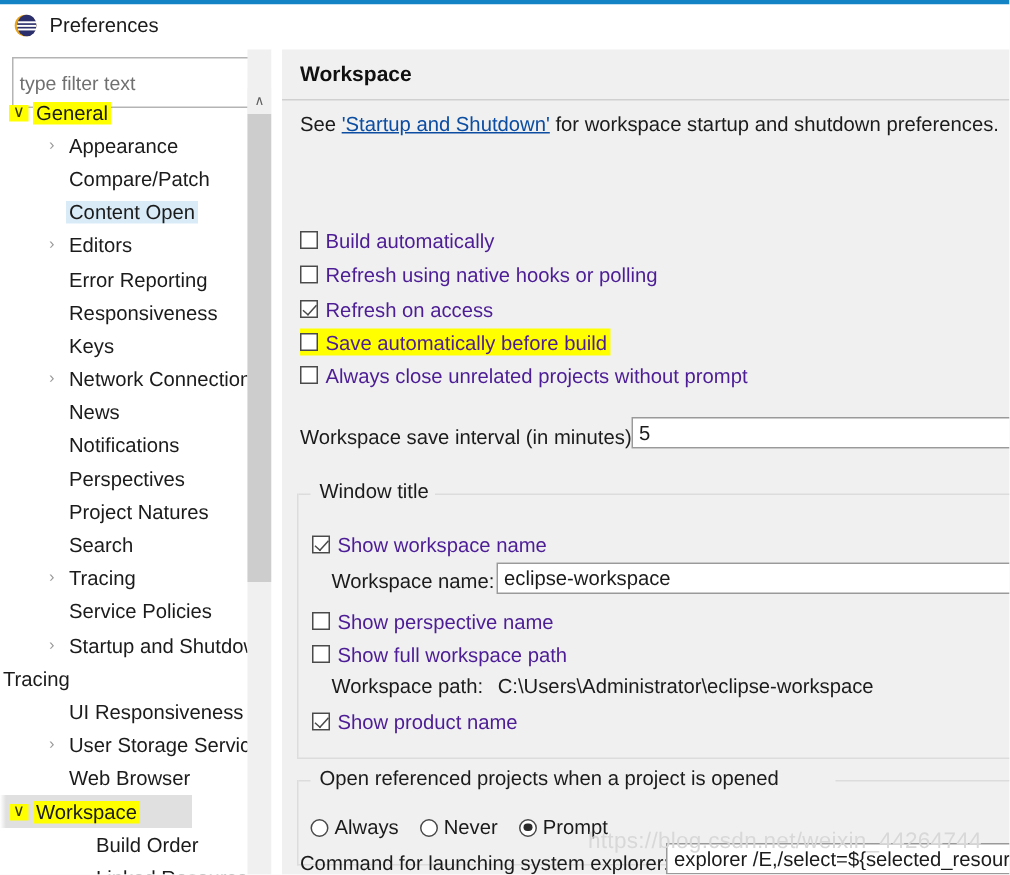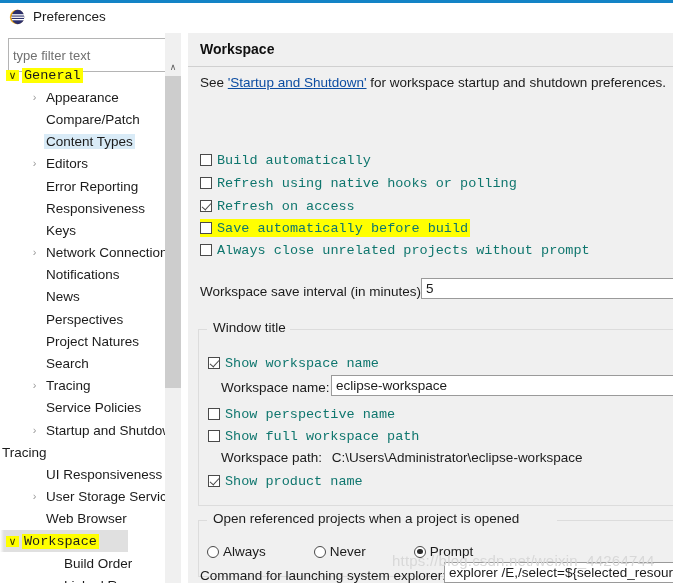--- a/index.html
+++ b/index.html
@@ -97,21 +97,21 @@
     color: #9a9a9a;
     font-size: 11px;
     line-height: 1;
     user-select: none;
   }
   .lbl {
     position: relative;
     display: inline-block;
     padding: 0 2px;
   }
-  .hl { background: #ffff00; font-family: Liberation Mono, monospace; }
+  .hl { background: #ffff00; }
   .sel-blue { background: #d9ebf7; }
 
   
   .vscroll {
     position: absolute;
     left: 165px; top: 33px;
     width: 16px; height: 550px;
     background: #f0f0f0;
   }
   .vscroll-up {
@@ -171,23 +171,22 @@
     color: #0c4da2;
   }
 
   
   .cbrow {
     position: absolute;
     display: flex;
     align-items: center;
     white-space: nowrap;
     font-size: 13.5px;
-    color: #0f766e;
+    color: #4c1d95;
     height: 18px;
-    font-family: Liberation Mono, monospace;
   }
   .cbox {
     width: 12px; height: 12px;
     border: 1px solid #4a4a4a;
     background: #ffffff;
     box-sizing: border-box;
     flex: 0 0 auto;
     position: relative;
     margin-right: 5px;
   }
@@ -329,44 +328,44 @@
           <span class="lbl hl" style="margin-left: 22px;">General</span>
         </div>
         <div class="tree-row">
           <span class="arrow" style="left: 28px;">›</span>
           <span class="lbl" style="margin-left: 44px;">Appearance</span>
         </div>
         <div class="tree-row">
           <span class="lbl" style="margin-left: 44px;">Compare/Patch</span>
         </div>
         <div class="tree-row">
-          <span class="lbl sel-blue" style="margin-left: 44px;">Content Types</span>
+          <span class="lbl sel-blue" style="margin-left: 44px;">Content Open</span>
         </div>
         <div class="tree-row">
           <span class="arrow" style="left: 28px;">›</span>
           <span class="lbl" style="margin-left: 44px;">Editors</span>
         </div>
         <div class="tree-row">
           <span class="lbl" style="margin-left: 44px;">Error Reporting</span>
         </div>
         <div class="tree-row">
           <span class="lbl" style="margin-left: 44px;">Responsiveness</span>
         </div>
         <div class="tree-row">
           <span class="lbl" style="margin-left: 44px;">Keys</span>
         </div>
         <div class="tree-row">
           <span class="arrow" style="left: 28px;">›</span>
           <span class="lbl" style="margin-left: 44px;">Network Connections</span>
         </div>
         <div class="tree-row">
+          <span class="lbl" style="margin-left: 44px;">News</span>
+        </div>
+        <div class="tree-row">
           <span class="lbl" style="margin-left: 44px;">Notifications</span>
-        </div>
-        <div class="tree-row">
-          <span class="lbl" style="margin-left: 44px;">News</span>
         </div>
         <div class="tree-row">
           <span class="lbl" style="margin-left: 44px;">Perspectives</span>
         </div>
         <div class="tree-row">
           <span class="lbl" style="margin-left: 44px;">Project Natures</span>
         </div>
         <div class="tree-row">
           <span class="lbl" style="margin-left: 44px;">Search</span>
         </div>
@@ -479,21 +478,21 @@
 
     <div class="cbrow" style="left:20px; top:439px;">
       <span class="cbox checked"></span>
       <span>Show product name</span>
     </div>
 
     <div class="groupbox" style="left:10px; top:487px; width:480px; height:57px;">
       <div class="group-line-right" style="width:120px;"></div>
       <div class="group-legend">Open referenced projects when a project is opened</div>
     </div>
-    <div class="radiorow" id="radiorow" style="left:19px; top:511px;gap:34px;">
+    <div class="radiorow" id="radiorow" style="left:19px; top:511px;">
         <span class="radio-item">
           <span class="rdot"></span>
           <span>Always</span>
         </span>
         <span class="radio-item">
           <span class="rdot"></span>
           <span>Never</span>
         </span>
         <span class="radio-item">
           <span class="rdot on"></span>

